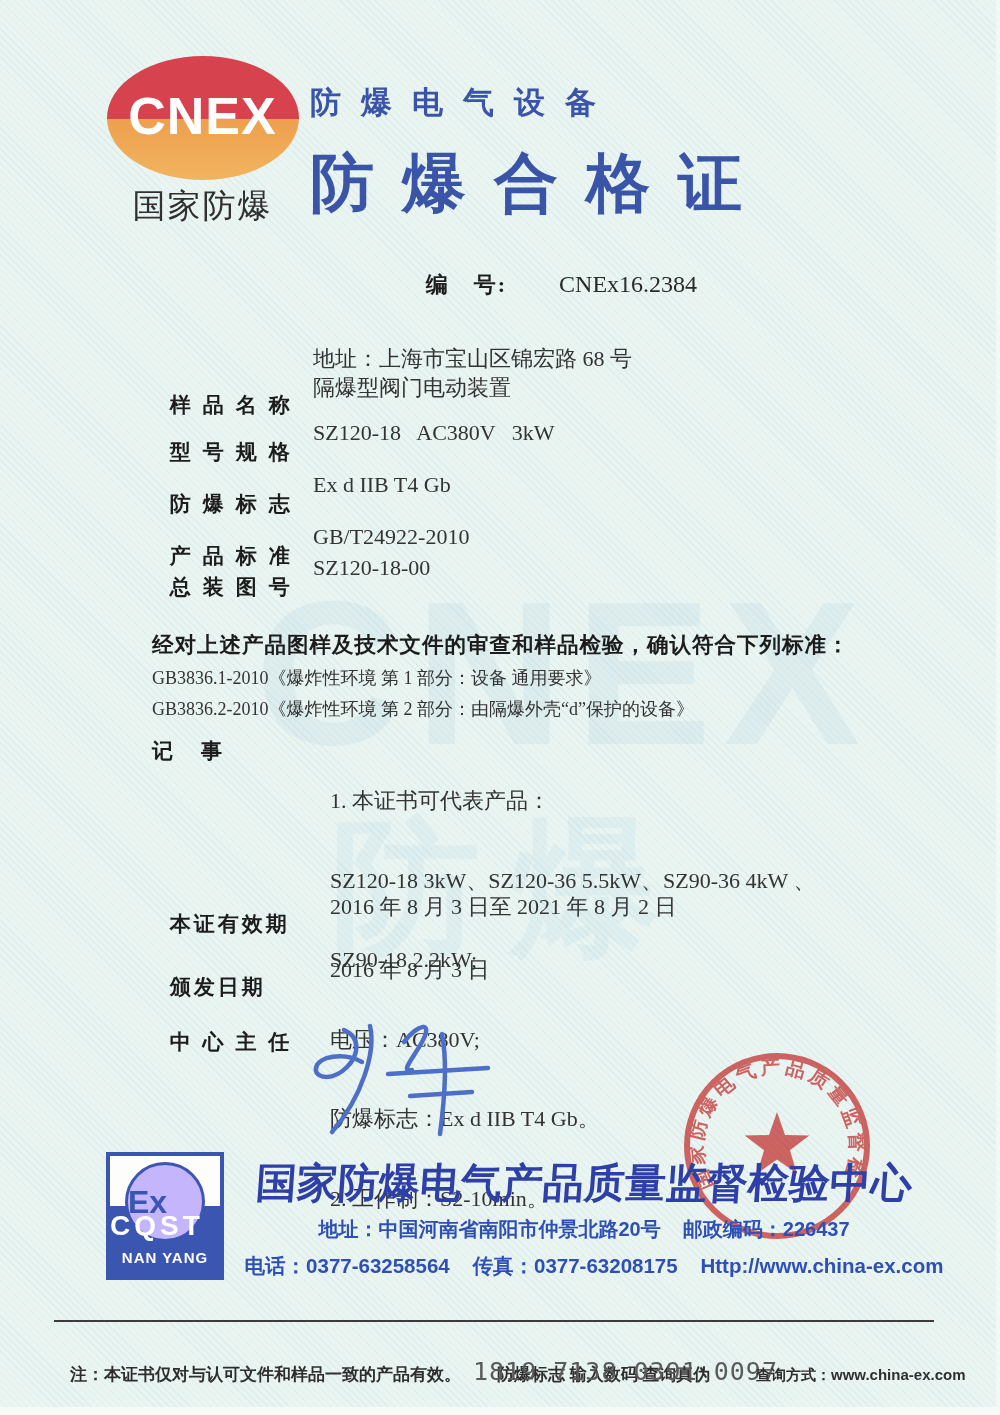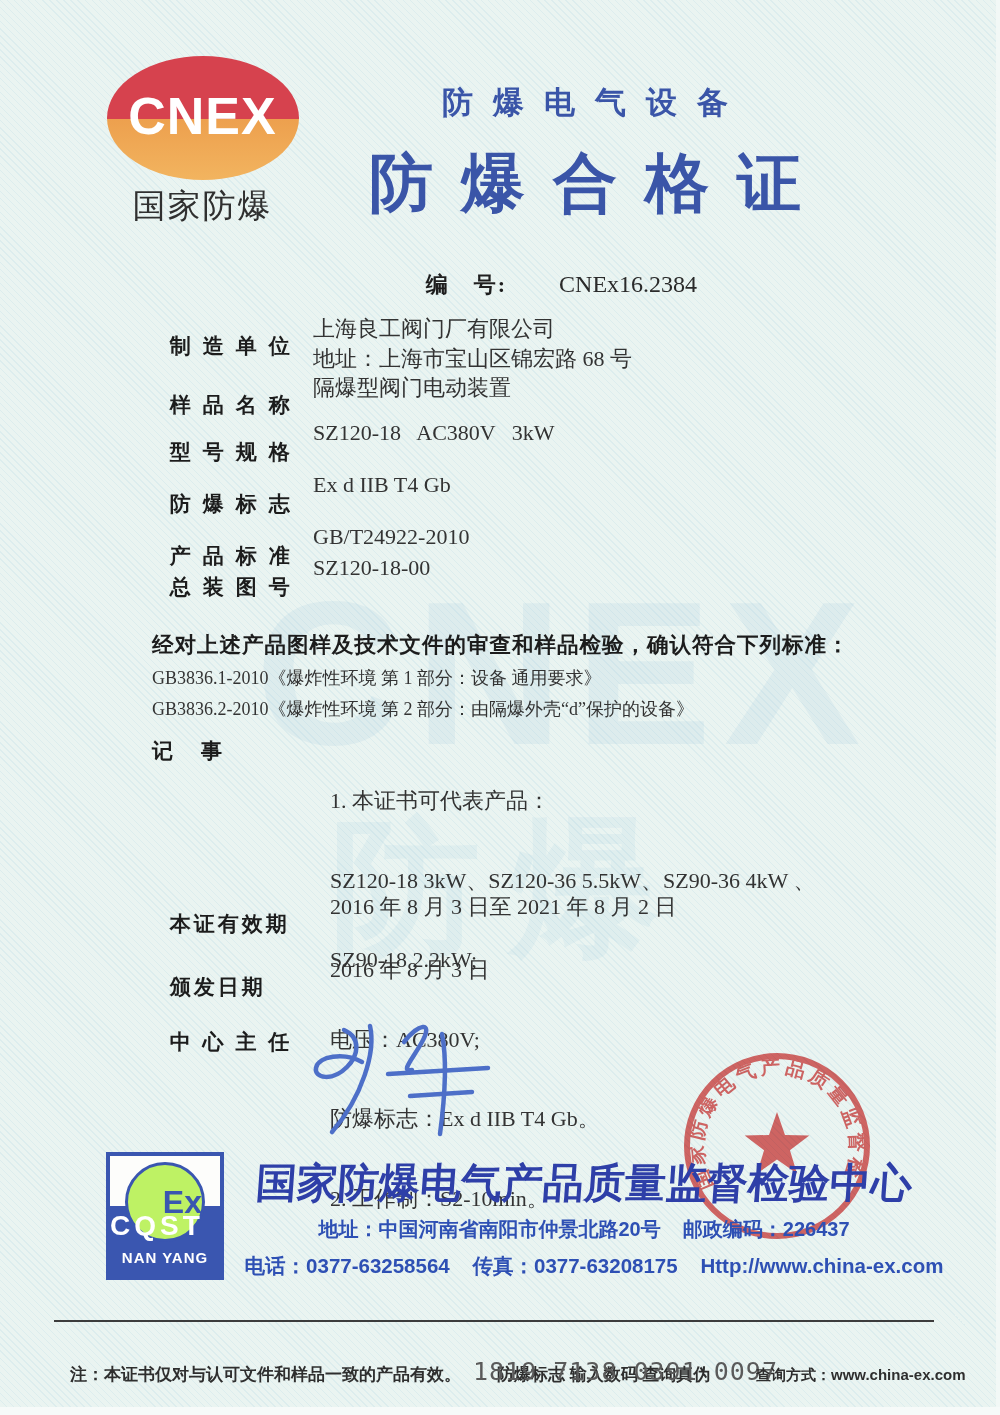--- a/index.html
+++ b/index.html
@@ -13,21 +13,21 @@
   }
   
   .logo-block{position:absolute;left:100px;top:56px;width:205px;text-align:center;}
   .logo-ellipse{
     width:192px;height:124px;margin:0 auto;border-radius:50%;
     background:linear-gradient(180deg,#d6424e 0%,#d6424e 51%,#eda04e 51%,#f2b45f 100%);
     display:flex;align-items:center;justify-content:center;
   }
   .logo-ellipse span{color:#ffffff;font-weight:900;font-size:52px;letter-spacing:1px;line-height:1;transform:translateY(-2px);}
   .logo-caption{margin-top:4px;font-size:33px;letter-spacing:2px;color:#303030;font-weight:500;}
-  .title-block{position:absolute;left:310px;top:82px;width:550px;text-align:center;}
+  .title-block{position:absolute;left:310px;top:82px;width:550px;}
   .subtitle{font-size:31px;font-weight:700;color:#3a55a8;letter-spacing:20px;margin-right:-20px;}
   .main-title{margin-top:16px;font-size:64px;font-weight:700;color:#3a55a8;letter-spacing:28px;margin-right:-28px;white-space:nowrap;}
   
   .wm1{position:absolute;left:255px;top:555px;font-size:205px;font-weight:900;color:rgba(130,185,215,0.12);letter-spacing:12px;pointer-events:none;}
   .wm2{position:absolute;left:330px;top:790px;font-size:150px;font-weight:900;color:rgba(130,185,215,0.10);letter-spacing:30px;pointer-events:none;}
   
   .cert-no{position:absolute;left:408px;top:252px;white-space:pre;}
   .cert-no .lbl{font-size:22px;font-weight:700;letter-spacing:2px;color:#1e1e1e;font-family:Liberation Serif, serif;}
   .cert-no .val{font-family:"Liberation Serif",serif;font-size:24px;color:#2a2a2a;margin-left:52px;}
   
@@ -44,21 +44,21 @@
   .vrow .flabel2{font-size:21px;font-weight:700;color:#1c1c1c;letter-spacing:3px;}
   .vrow{position:absolute;left:152px;white-space:pre;}
   .vrow .vvalue{position:absolute;left:178px;top:0;font-family:"Liberation Serif",serif;font-size:22px;color:#333;white-space:pre;width:600px;}
   
   .sig{position:absolute;left:292px;top:1012px;}
   
   .stamp{position:absolute;left:662px;top:1031px;mix-blend-mode:multiply;opacity:0.88;}
   
   .cqst{position:absolute;left:106px;top:1152px;width:118px;height:128px;background:#fdfdfb;border:4px solid #3a56b0;box-sizing:border-box;}
   .cqst-band{position:absolute;left:0;right:0;bottom:0;height:70px;background:#3a56b0;}
-  .cqst-circle{position:absolute;left:50%;top:6px;transform:translateX(-50%);width:80px;height:80px;border:3px solid #3a56b0;border-radius:50%;background:#bef264;display:flex;align-items:center;justify-content:flex-end;box-sizing:border-box;}
+  .cqst-circle{position:absolute;left:50%;top:6px;transform:translateX(-50%);width:80px;height:80px;border:3px solid #3a56b0;border-radius:50%;background:#c4b5fd;display:flex;align-items:center;justify-content:flex-start;box-sizing:border-box;}
   .cqst-circle span{color:#3a56b0;font-size:32px;font-weight:700;}
   .cqst-name{position:absolute;left:0;right:0;bottom:34px;text-align:left;color:#fff;font-size:28px;font-weight:700;letter-spacing:4px;margin-right:-4px;}
   .cqst-city{position:absolute;left:0;right:0;bottom:10px;text-align:center;color:#fff;font-size:15px;font-weight:700;letter-spacing:1px;}
   .issuer-name{position:absolute;left:244px;top:1156px;width:680px;text-align:center;font-size:41px;font-weight:800;color:#2e3fa8;transform:skewX(-4deg);white-space:nowrap;}
   .issuer-addr{position:absolute;left:244px;top:1216px;width:680px;text-align:center;font-size:20px;font-weight:700;color:#2e50b4;white-space:pre;}
   .issuer-contact{position:absolute;left:244px;top:1252px;width:700px;text-align:center;font-size:20.5px;font-weight:700;color:#2e50b4;white-space:pre;}
   
   .rule{position:absolute;left:54px;top:1320px;width:880px;height:2px;background:#3c3c3c;}
   .foot-note{position:absolute;left:51px;top:1343px;font-size:17px;font-weight:600;color:#2e2e2e;white-space:pre;}
   .foot-note .hint{margin-left:36px;}
@@ -81,24 +81,20 @@
   </div>
   <div class="title-block">
     <div class="subtitle">防爆电气设备</div>
     <div class="main-title">防爆合格证</div>
   </div>
 
   <div class="cert-no">
     <span class="lbl">编　号:</span><span class="val">CNEx16.2384</span>
   </div>
 
-  <div class="frow" style="top:314px">
-    <span class="flabel">制造单位</span>
-    <span class="fvalue">上海良工阀门厂有限公司</span>
-  </div>
   <div class="frow" style="top:344px">
     <span class="fvalue">地址：上海市宝山区锦宏路 68 号</span>
   </div>
   <div class="frow" style="top:373px">
     <span class="flabel">样品名称</span>
     <span class="fvalue">隔爆型阀门电动装置</span>
   </div>
   <div class="frow" style="top:420px">
     <span class="flabel">型号规格</span>
     <span class="fvalue">SZ120-18   AC380V   3kW</span>

